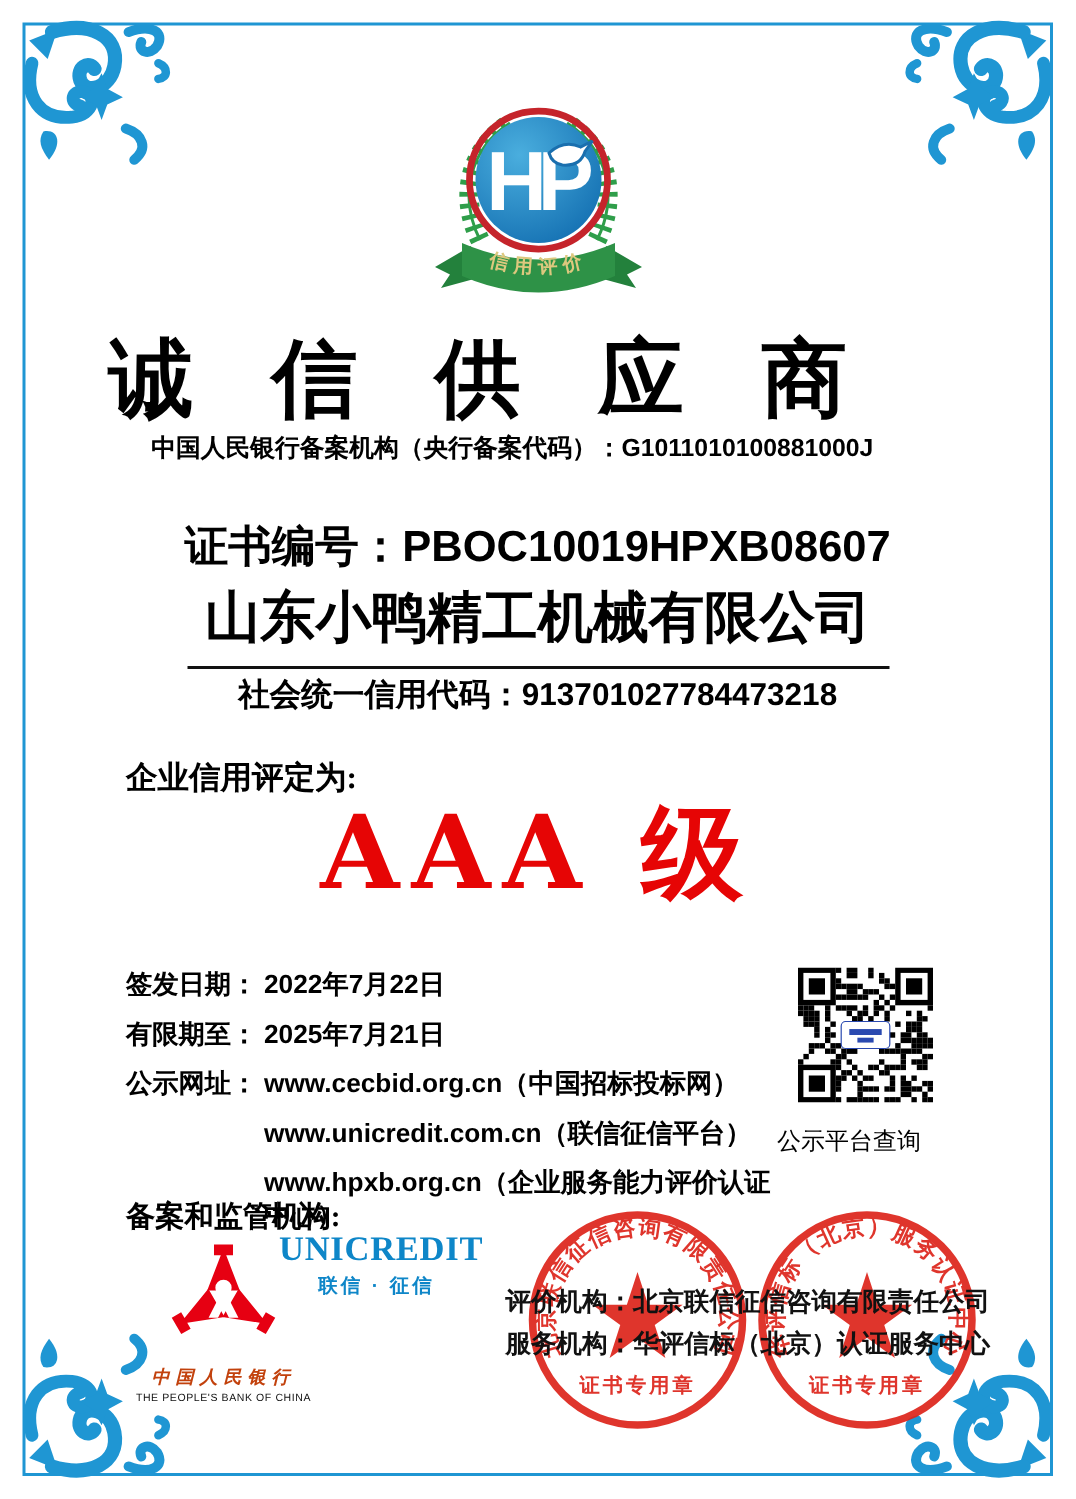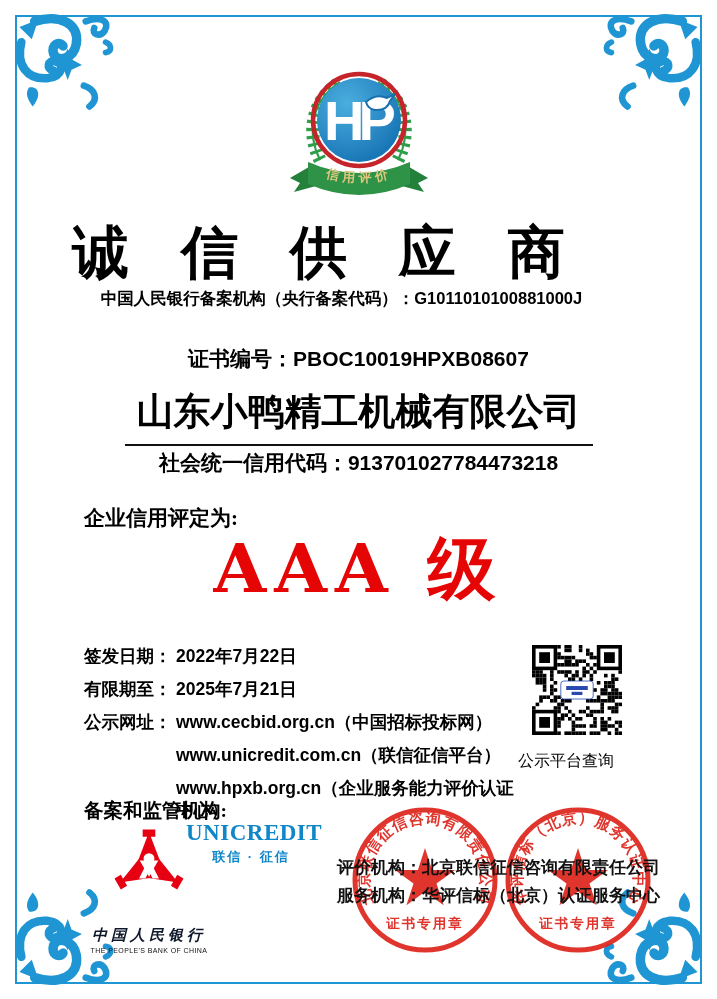--- a/index.html
+++ b/index.html
@@ -11,21 +11,21 @@
   .c-tl{left:10px;top:10px;}
   .c-tr{right:10px;top:10px;transform:scaleX(-1);}
   .c-bl{left:10px;bottom:10px;transform:scaleY(-1);}
   .c-br{right:10px;bottom:10px;transform:scale(-1,-1);}
   .logo{position:absolute;left:284px;top:56px;width:150px;height:152px;}
   .title{position:absolute;left:0;top:215px;width:648px;text-align:center;
          font-size:57px;font-weight:900;color:#000;letter-spacing:11px;word-spacing:14px;white-space:nowrap;}
   .subtitle{position:absolute;left:0;top:288px;width:683px;text-align:center;
          font-size:16.5px;font-weight:700;color:#000;}
   .certno{position:absolute;left:0;top:345px;width:717px;text-align:center;
-         font-size:21px;font-weight:700;color:#000;}
+         font-size:29px;font-weight:700;color:#000;}
   .company{position:absolute;left:0;top:387px;width:717px;text-align:center;}
   .company span{display:inline-block;font-size:37px;font-weight:700;color:#000;
          padding:0 12px 7px 12px;border-bottom:2px solid #111;}
   .creditcode{position:absolute;left:0;top:449px;width:717px;text-align:center;
          font-size:21px;font-weight:700;color:#000;}
   .ratinglabel{position:absolute;left:84px;top:504px;font-size:21px;font-weight:900;
          font-family:"Liberation Serif","DejaVu Serif",serif;color:#000;}
   .rating{position:absolute;left:0;top:524px;width:717px;text-align:center;
          font-family:"DejaVu Serif","Liberation Serif",serif;font-weight:900;
          font-size:68px;color:#e60505;letter-spacing:8px;}
@@ -33,22 +33,22 @@
   .drow{display:flex;margin-bottom:11px;font-size:17.5px;font-weight:700;color:#000;line-height:22px;}
   .drow .lbl{width:92px;flex:0 0 92px;}
   .drow.cont .lbl{visibility:hidden;}
   .qr{position:absolute;left:532px;top:645px;width:90px;height:90px;}
   .qrcaption{position:absolute;left:496px;top:751px;width:140px;text-align:center;
          font-size:16px;color:#000;}
   .agencies{position:absolute;left:84px;top:797px;font-size:19.5px;font-weight:900;
          font-family:"Liberation Serif","DejaVu Serif",serif;color:#000;}
   .pboc{position:absolute;left:86px;top:824px;width:126px;text-align:center;}
   .pboc .emblem{width:76px;height:80px;margin:0 auto;}
-  .pboc .cn{font-family:"DejaVu Serif","Liberation Serif",serif;font-weight:700;font-size:15px;
-         letter-spacing:4px;color:#0f172a;font-style:italic;margin-top:18px;white-space:nowrap;}
+  .pboc .cn{font-family:"DejaVu Serif","Liberation Serif",serif;font-weight:700;font-size:12px;
+         letter-spacing:4px;color:#c2410c;font-style:italic;margin-top:1px;white-space:nowrap;}
   .pboc .en{font-size:7px;letter-spacing:0.4px;color:#111;margin-top:2px;white-space:nowrap;}
   .unicredit{position:absolute;left:186px;top:820px;width:130px;text-align:center;}
   .unicredit .wordmark{font-family:"Liberation Serif","DejaVu Serif",serif;font-weight:900;
          font-size:23px;color:#0e86c8;letter-spacing:0.5px;white-space:nowrap;}
   .unicredit .sub{font-size:13px;font-weight:700;color:#0e86c8;letter-spacing:2px;margin-top:2px;white-space:nowrap;}
   .seal{position:absolute;width:150px;height:150px;z-index:4;opacity:0.92;}
   .seal1{left:350px;top:805px;}
   .seal2{left:503px;top:805px;}
   .ovl{position:absolute;left:337px;z-index:6;font-size:17px;font-weight:700;color:#111;white-space:nowrap;}
   .ovl1{top:856px;}

